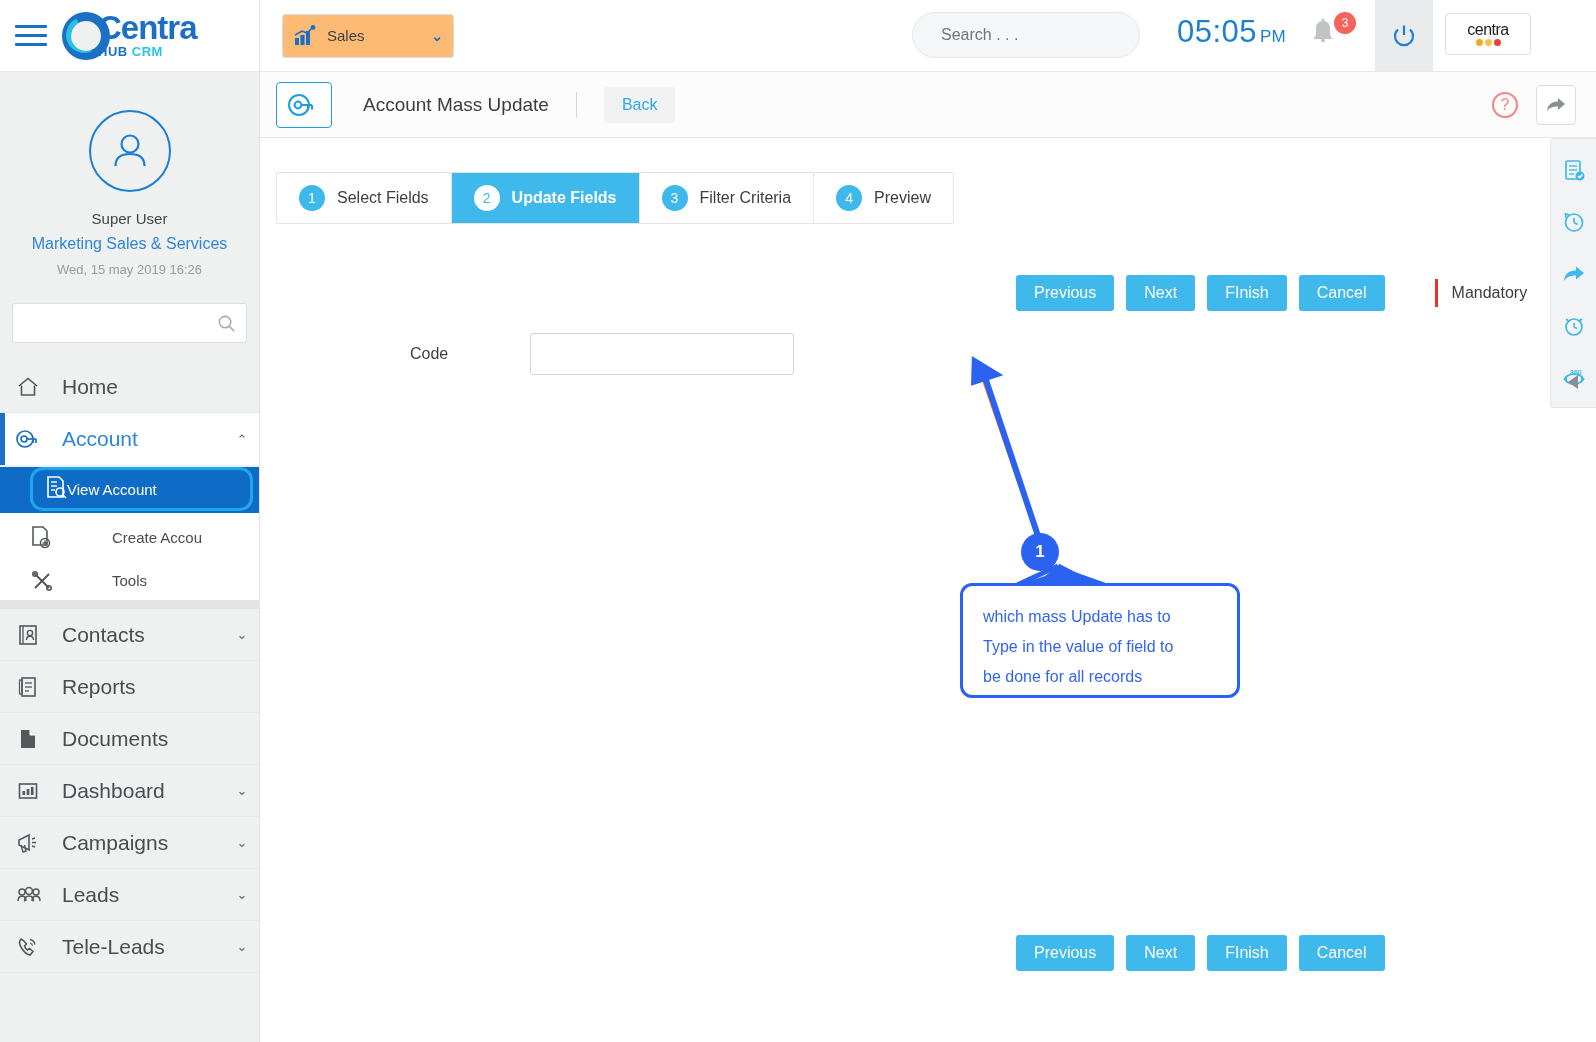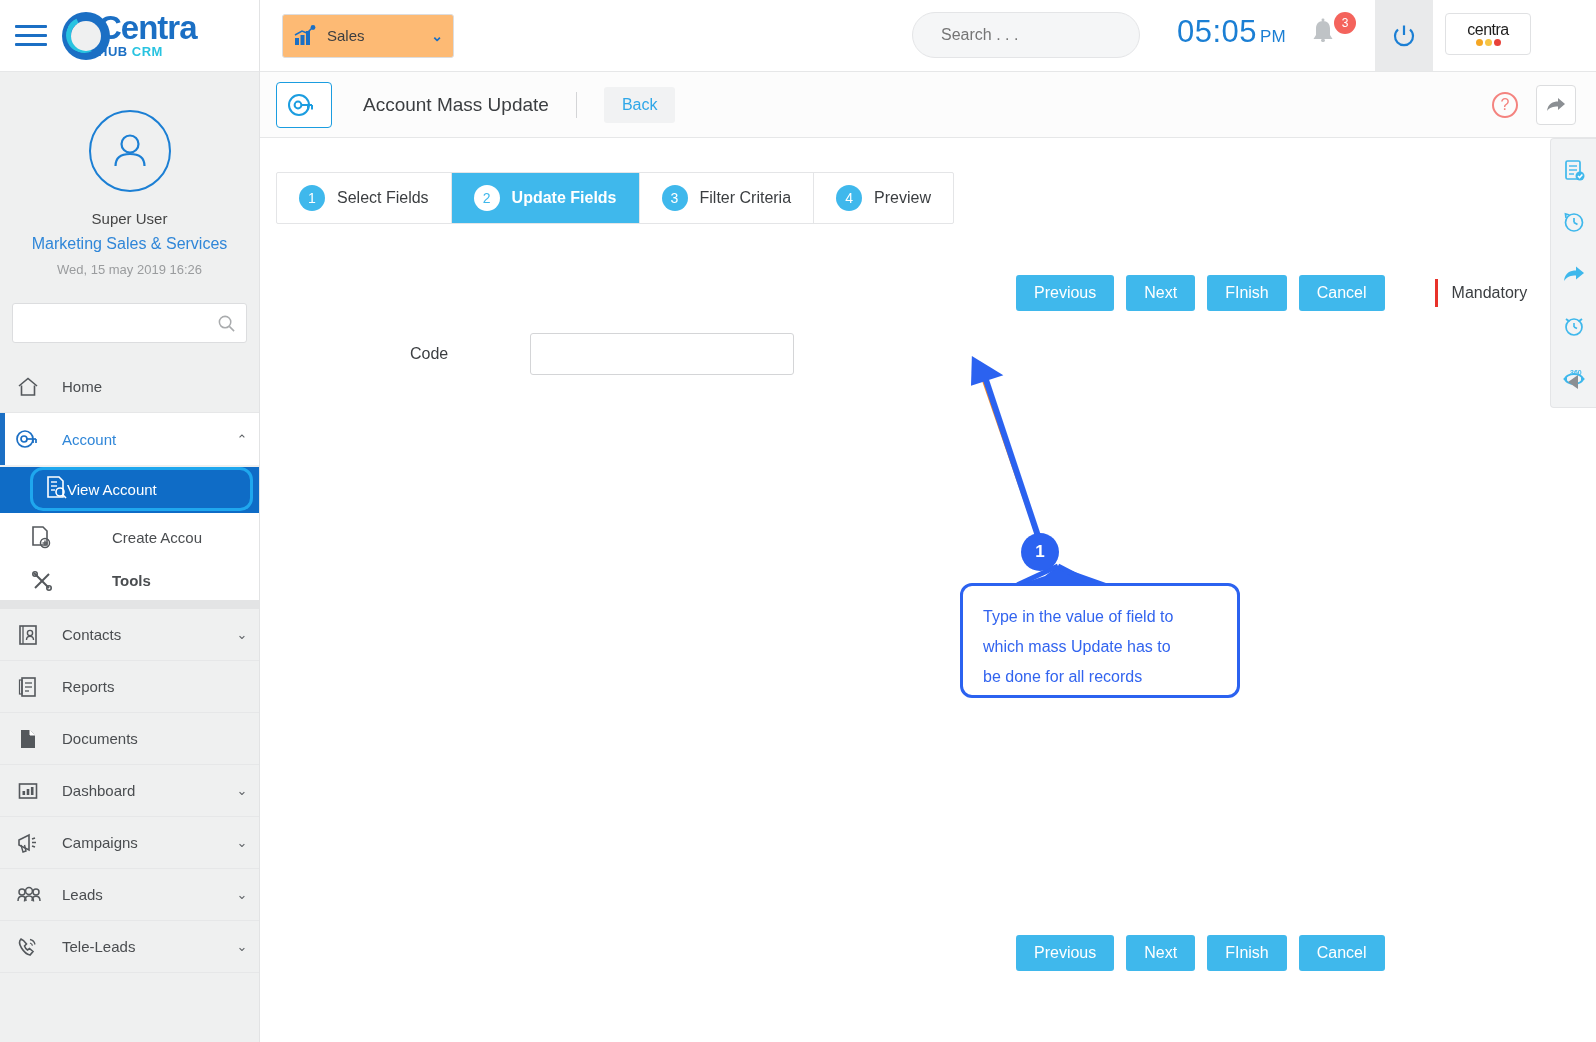--- a/index.html
+++ b/index.html
@@ -75,41 +75,41 @@
     font-size: 13px; color: #555; font-family: "Liberation Sans", sans-serif;
   }
 
   .navlist { margin-top: 18px; }
   .nav-item {
     display: flex; align-items: center; height: 52px;
     padding-left: 16px; cursor: pointer; position: relative;
     border-bottom: 1px solid #e6e7e8;
   }
   .nav-item .ic { width: 46px; display: flex; align-items: center; }
-  .nav-item .lbl { font-size: 15px; color: #4a4d50; flex: 1; }
+  .nav-item .lbl { font-size: 21px; color: #4a4d50; flex: 1; }
   .nav-item .chev { width: 34px; color: #606468; font-size: 13px; text-align: center; }
 
   .nav-item.open { background: #ffffff; border-left: 5px solid #1b6fc4; padding-left: 11px; border-bottom: none; }
   .nav-item.open .lbl { color: #2f86d8; }
 
   .subnav { background: #0f6cc6; }
   .sub-item {
     display: flex; align-items: center; height: 48px;
     padding-left: 30px; cursor: pointer; gap: 36px;
   }
   .sub-item .ic { width: 46px; display: flex; align-items: center; }
   .sub-item .lbl { font-size: 15px; color: #ffffff; }
   .sub-item.light { background: #ffffff; }
   .sub-item.light .lbl { color: #4a4d50; }
   .sub-sel-wrap {
     margin: 2px 6px 2px 30px; border: 3px solid #1fa7ee; border-radius: 13px;
     display: flex; align-items: center; height: 44px; padding-left: 12px;
   }
   .sub-sel-wrap .lbl { font-size: 15px; color: #fff; font-weight: 500; }
-  .subgroup-end { border-bottom: 9px solid #e3e4e5; font-weight: bold; }
+  .subgroup-end { border-bottom: 9px solid #e3e4e5; }
 
   
   .topbar {
     position: absolute; left: 260px; top: 0; right: 0; height: 72px;
     background: #ffffff; border-bottom: 1px solid #e6e7e8;
     display: flex; align-items: center;
   }
   .module-select {
     margin-left: 22px; width: 172px; height: 44px;
     border: 1px solid #dcdddf; border-radius: 3px;
@@ -569,22 +569,22 @@
       <svg width="580" height="400" viewBox="0 0 580 400">
         <line x1="345" y1="190" x2="288" y2="25" stroke="#f08a2a" stroke-width="4"></line>
         <line x1="348" y1="198" x2="292" y2="30" stroke="#2b62f0" stroke-width="6"></line>
         <polygon points="286,16 310,44 276,44" fill="#2b62f0" transform="rotate(-18 290 30)"></polygon>
         <path d="M368 228 L430 250 L312 252 L355 238 Z" fill="#2b62f0"></path>
         <path d="M368 228 L418 254" stroke="#2b62f0" stroke-width="5" fill="none"></path>
         <path d="M368 228 L308 256" stroke="#2b62f0" stroke-width="5" fill="none"></path>
       </svg>
       <div class="anno-num">1</div>
       <div class="callout">
+        <p>which mass Update has to</p>
         <p>Type in the value of field to</p>
-        <p>which mass Update has to</p>
         <p>be done for all records</p>
       </div>
     </div>
 
     <div class="btnrow bottom">
       <button class="btn">Previous</button>
       <button class="btn">Next</button>
       <button class="btn">FInish</button>
       <button class="btn">Cancel</button>
     </div>

